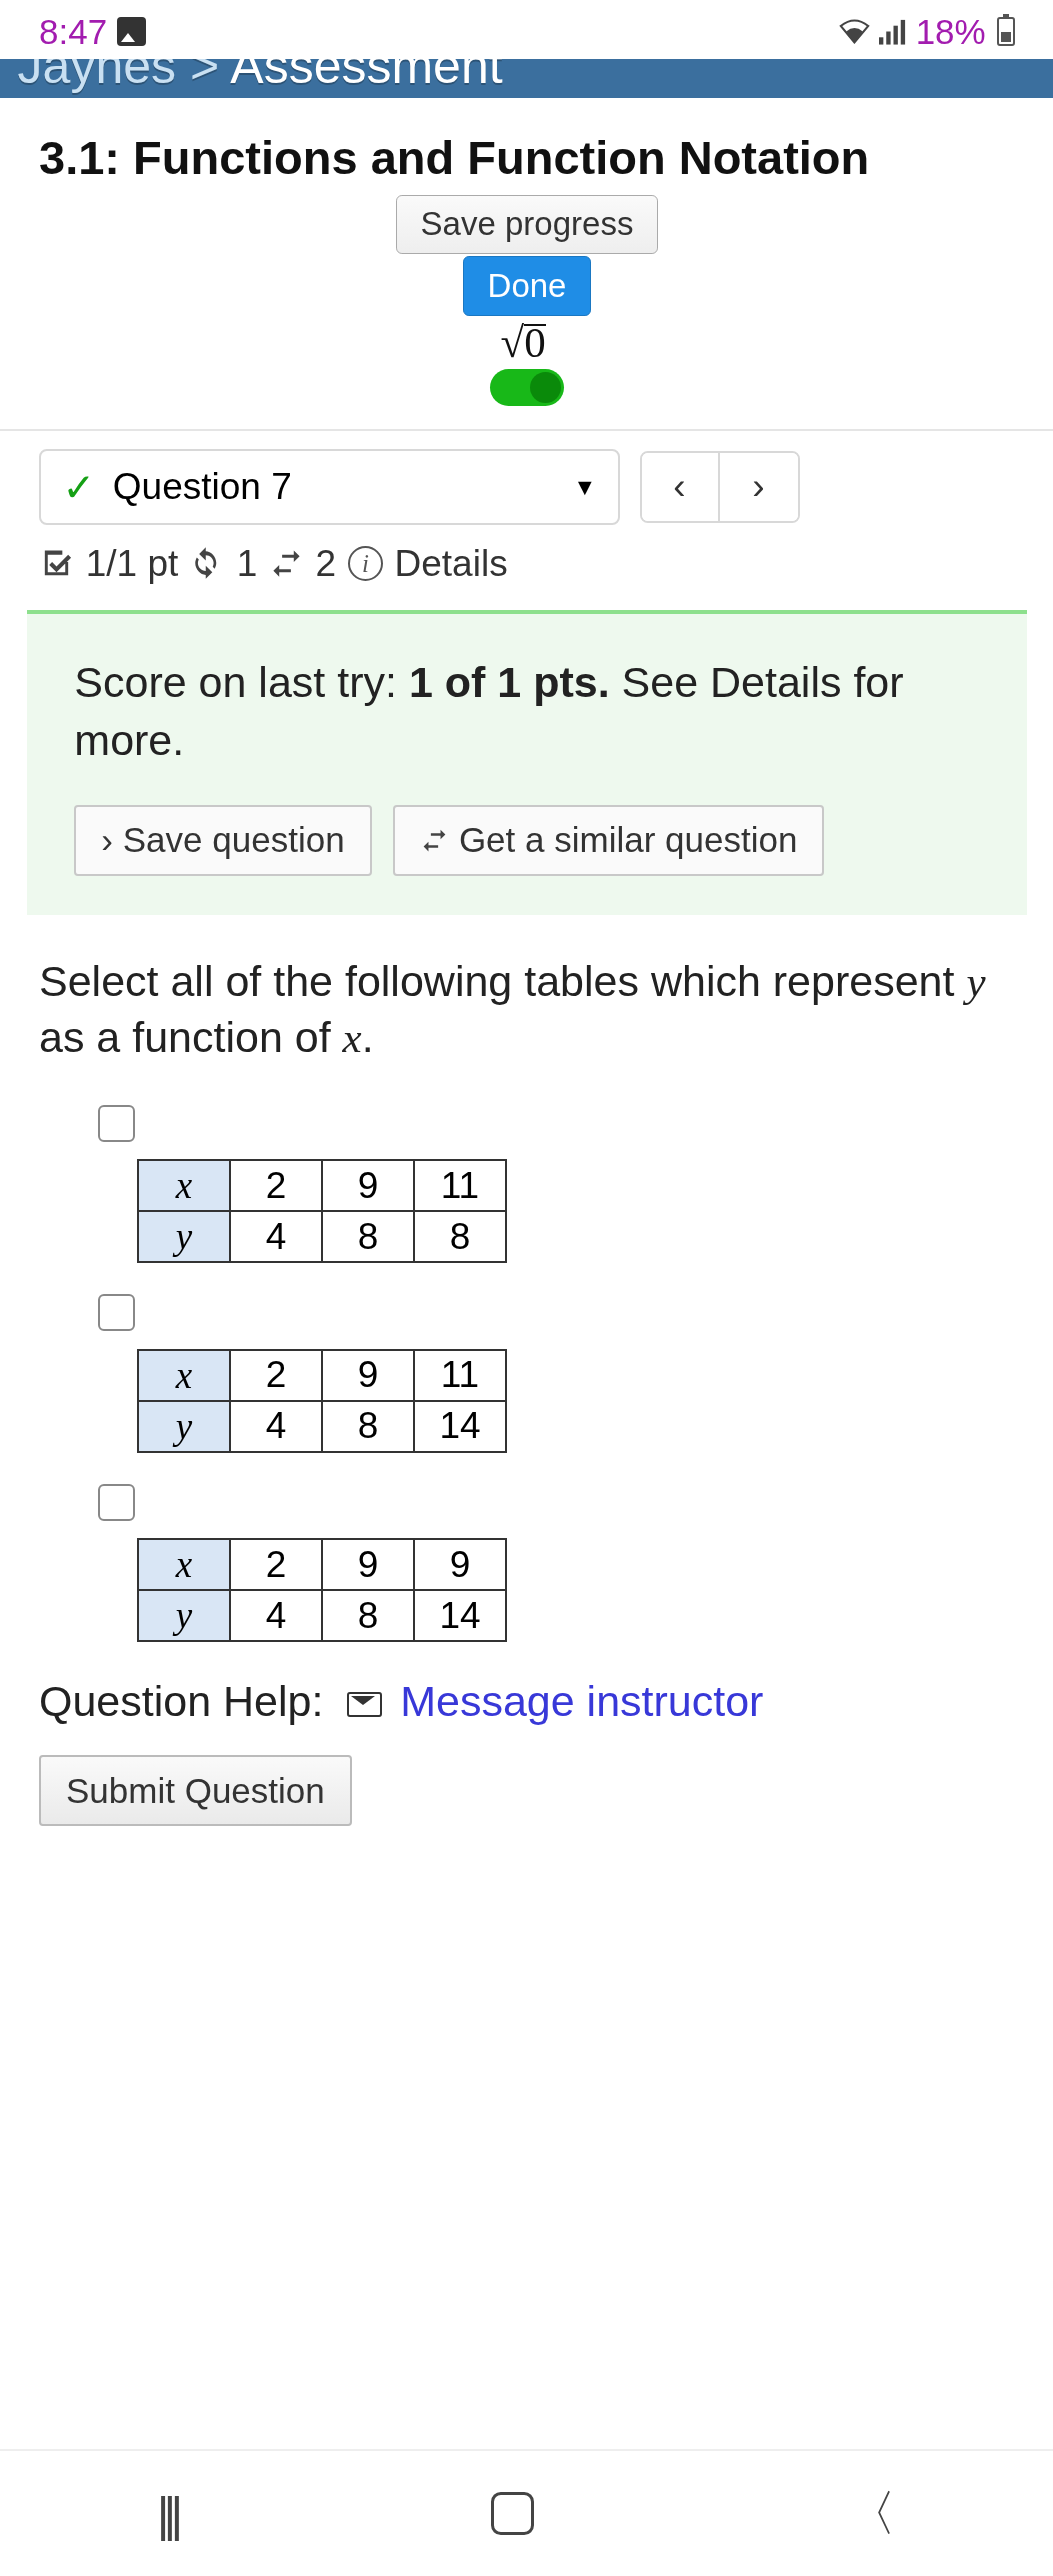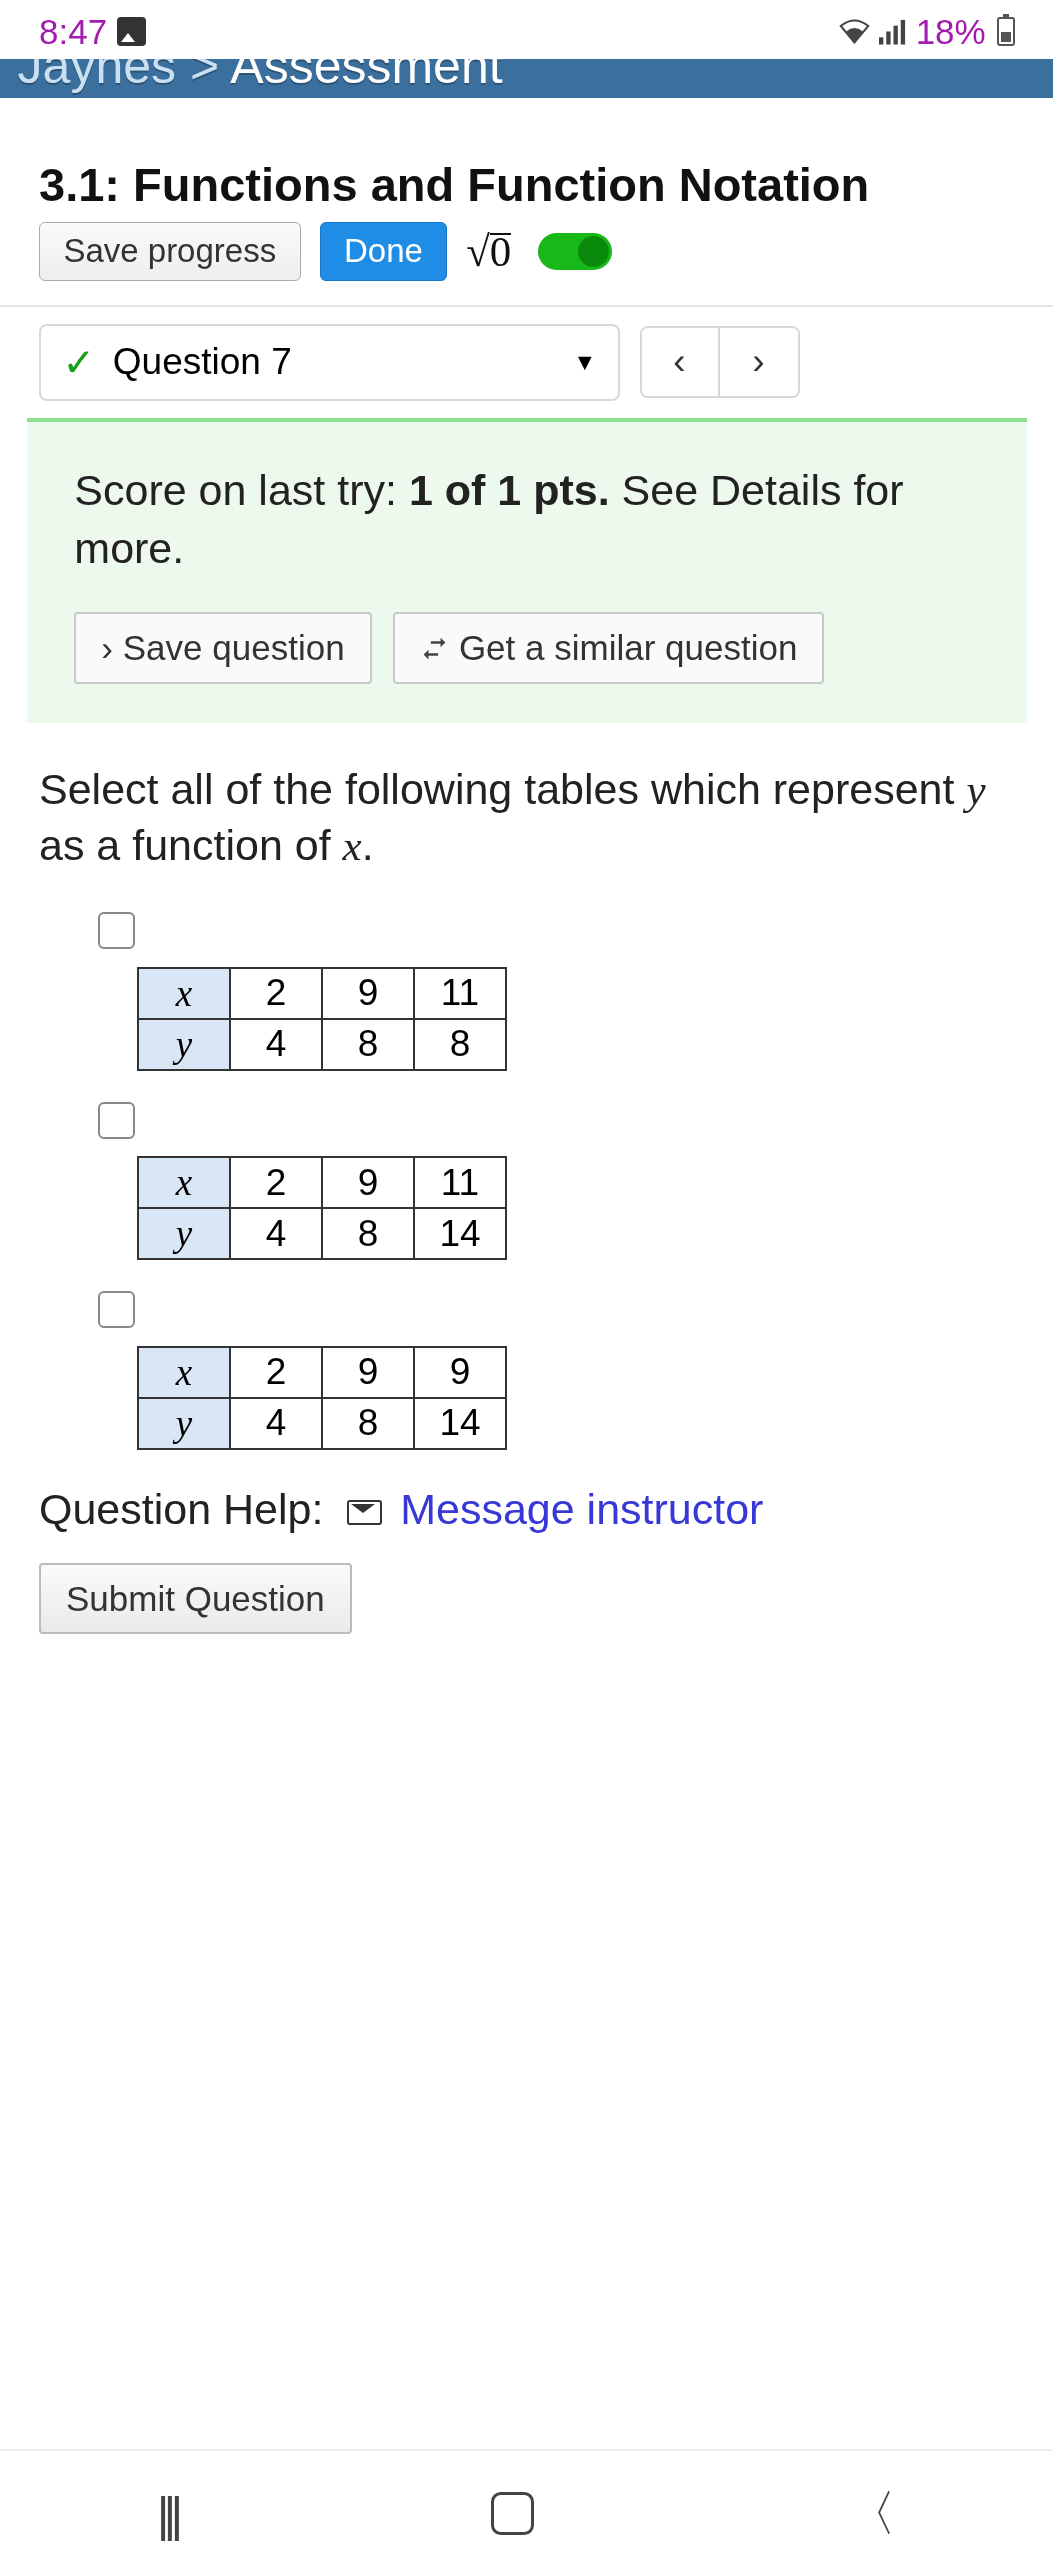--- a/index.html
+++ b/index.html
@@ -11,26 +11,26 @@
   .pic-icon { width: 29px; height: 29px; background: #333; border-radius: 3.9px; position: relative; }
   .pic-icon::after { content:''; position:absolute; bottom:3.9px; left:3.9px; width:0; height:0; border-left:7.8px solid transparent; border-right:7.8px solid transparent; border-bottom:9.8px solid #fff;}
   .batt { width:17.6px; height:29px; border:2px solid #555; border-radius:2.9px; position:relative; margin-left:3.9px; }
   .batt::before { content:''; position:absolute; top:-4.9px; left:3.9px; width:5.9px; height:2.9px; background:#555; }
   .batt::after { content:''; position:absolute; bottom:2px; left:2px; right:2px; height:9.8px; background:#555; }
   
   .breadcrumb-bar { background: #3b6f9e; color: #c9e0f2; padding: 0 17.6px 7.8px 17.6px; font-size: 50px; font-weight: 400; text-shadow: 0 2px 0 rgba(0,0,0,0.25); overflow:hidden; height:39px; line-height:15.6px;}
   .breadcrumb-bar .crumb { color:#c9e0f2; }
   .breadcrumb-bar .crumb.last { color:#fff; }
   
-  .content { padding: 35px 39px; }
+  .content { padding: 8px 39px; }
   .title { font-size: 47px; font-weight: 700; color: #111; margin: 23.4px 0 9.8px 0; }
   .score-row { font-size: 35px; color: #444; margin-bottom: 17.6px; }
   .score-row .answered { color: #999; margin-left: 23.4px; }
   
-  .button-row { display: flex; align-items: center; gap: 19px; margin-bottom: 23.4px; }
+  .button-row { display: flex; align-items: center; gap: 2px; margin-bottom: 23.4px; flex-direction: column; }
   .btn { border-radius: 5.9px; padding: 9.8px 23.4px; font-size: 33px; cursor: pointer; border:1px solid #aaa; }
   .btn-gray { background: linear-gradient(#fafafa,#eee); color:#333; }
   .btn-blue { background: #1f8de6; color:#fff; border:1px solid #1a77c2; }
   .sqrt { font-family: 'Times New Roman', serif; font-size: 43px; color:#111; position:relative; padding-right:7.8px;}
   .sqrt::before { content:'√'; }
   .sqrt-bar { border-top:2.9px solid #111; display:inline-block; line-height:0.8; }
   .toggle { width: 74px; height: 37px; background:#18b818; border-radius:18.5px; position:relative; }
   .toggle::after { content:''; position:absolute; right:2.9px; top:2.9px; width:31px; height:31px; background:#0a8a0a; border-radius:50%; }
   
   hr.sep { border:none; border-top:2px solid #e5e5e5; margin: 11.7px -39px 17.6px -39px; }
@@ -122,20 +122,36 @@
       <span class="check">✓</span>
       <span>Question 7</span>
       <span class="caret">▼</span>
     </div>
     <div class="nav-arrows">
       <button>‹</button>
       <button>›</button>
     </div>
   </div>
   
+  <div class="pts-row">
+    <svg viewBox="0 0 24 24">
+        <path d="M4 3h12v3h-3V6H6v12h12v-7h2v9H4z M9 11l3 3 8-8 2 2-10 10-5-5z" fill="#444"></path>
+      </svg>
+    <span>1/1 pt</span>
+    <svg viewBox="0 0 24 24" width="35" height="35">
+        <path d="M12 4V1L7 6l5 5V7c3.3 0 6 2.7 6 6 0 1-.3 2-.7 2.8l1.5 1.5C19.5 16 20 14.6 20 13c0-5-4-9-8-9zm-6 9c0-1 .3-2 .7-2.8L5.2 8.7C4.5 10 4 11.4 4 13c0 5 4 9 8 9v3l5-5-5-5v4c-3.3 0-6-2.7-6-6z" fill="#444" transform="scale(0.9)"></path>
+      </svg>
+    <span>1</span>
+    <svg viewBox="0 0 24 24" width="35" height="35">
+        <path d="M17 3l4 4-4 4V8H9v-2h8V3zM7 21l-4-4 4-4v3h8v2H7v3z" fill="#444"></path>
+      </svg>
+    <span>2</span>
+    <span class="info-circle">i</span>
+    <span>Details</span>
+  </div>
   
   <div class="score-card">
     <div class="score-card-text">
       <span>Score on last try: </span><b>1 of 1 pts.</b><span> See Details for more.</span>
     </div>
     <div class="card-buttons">
       <button class="card-btn">
         <span>›</span>
         <span>Save question</span>
       </button>

